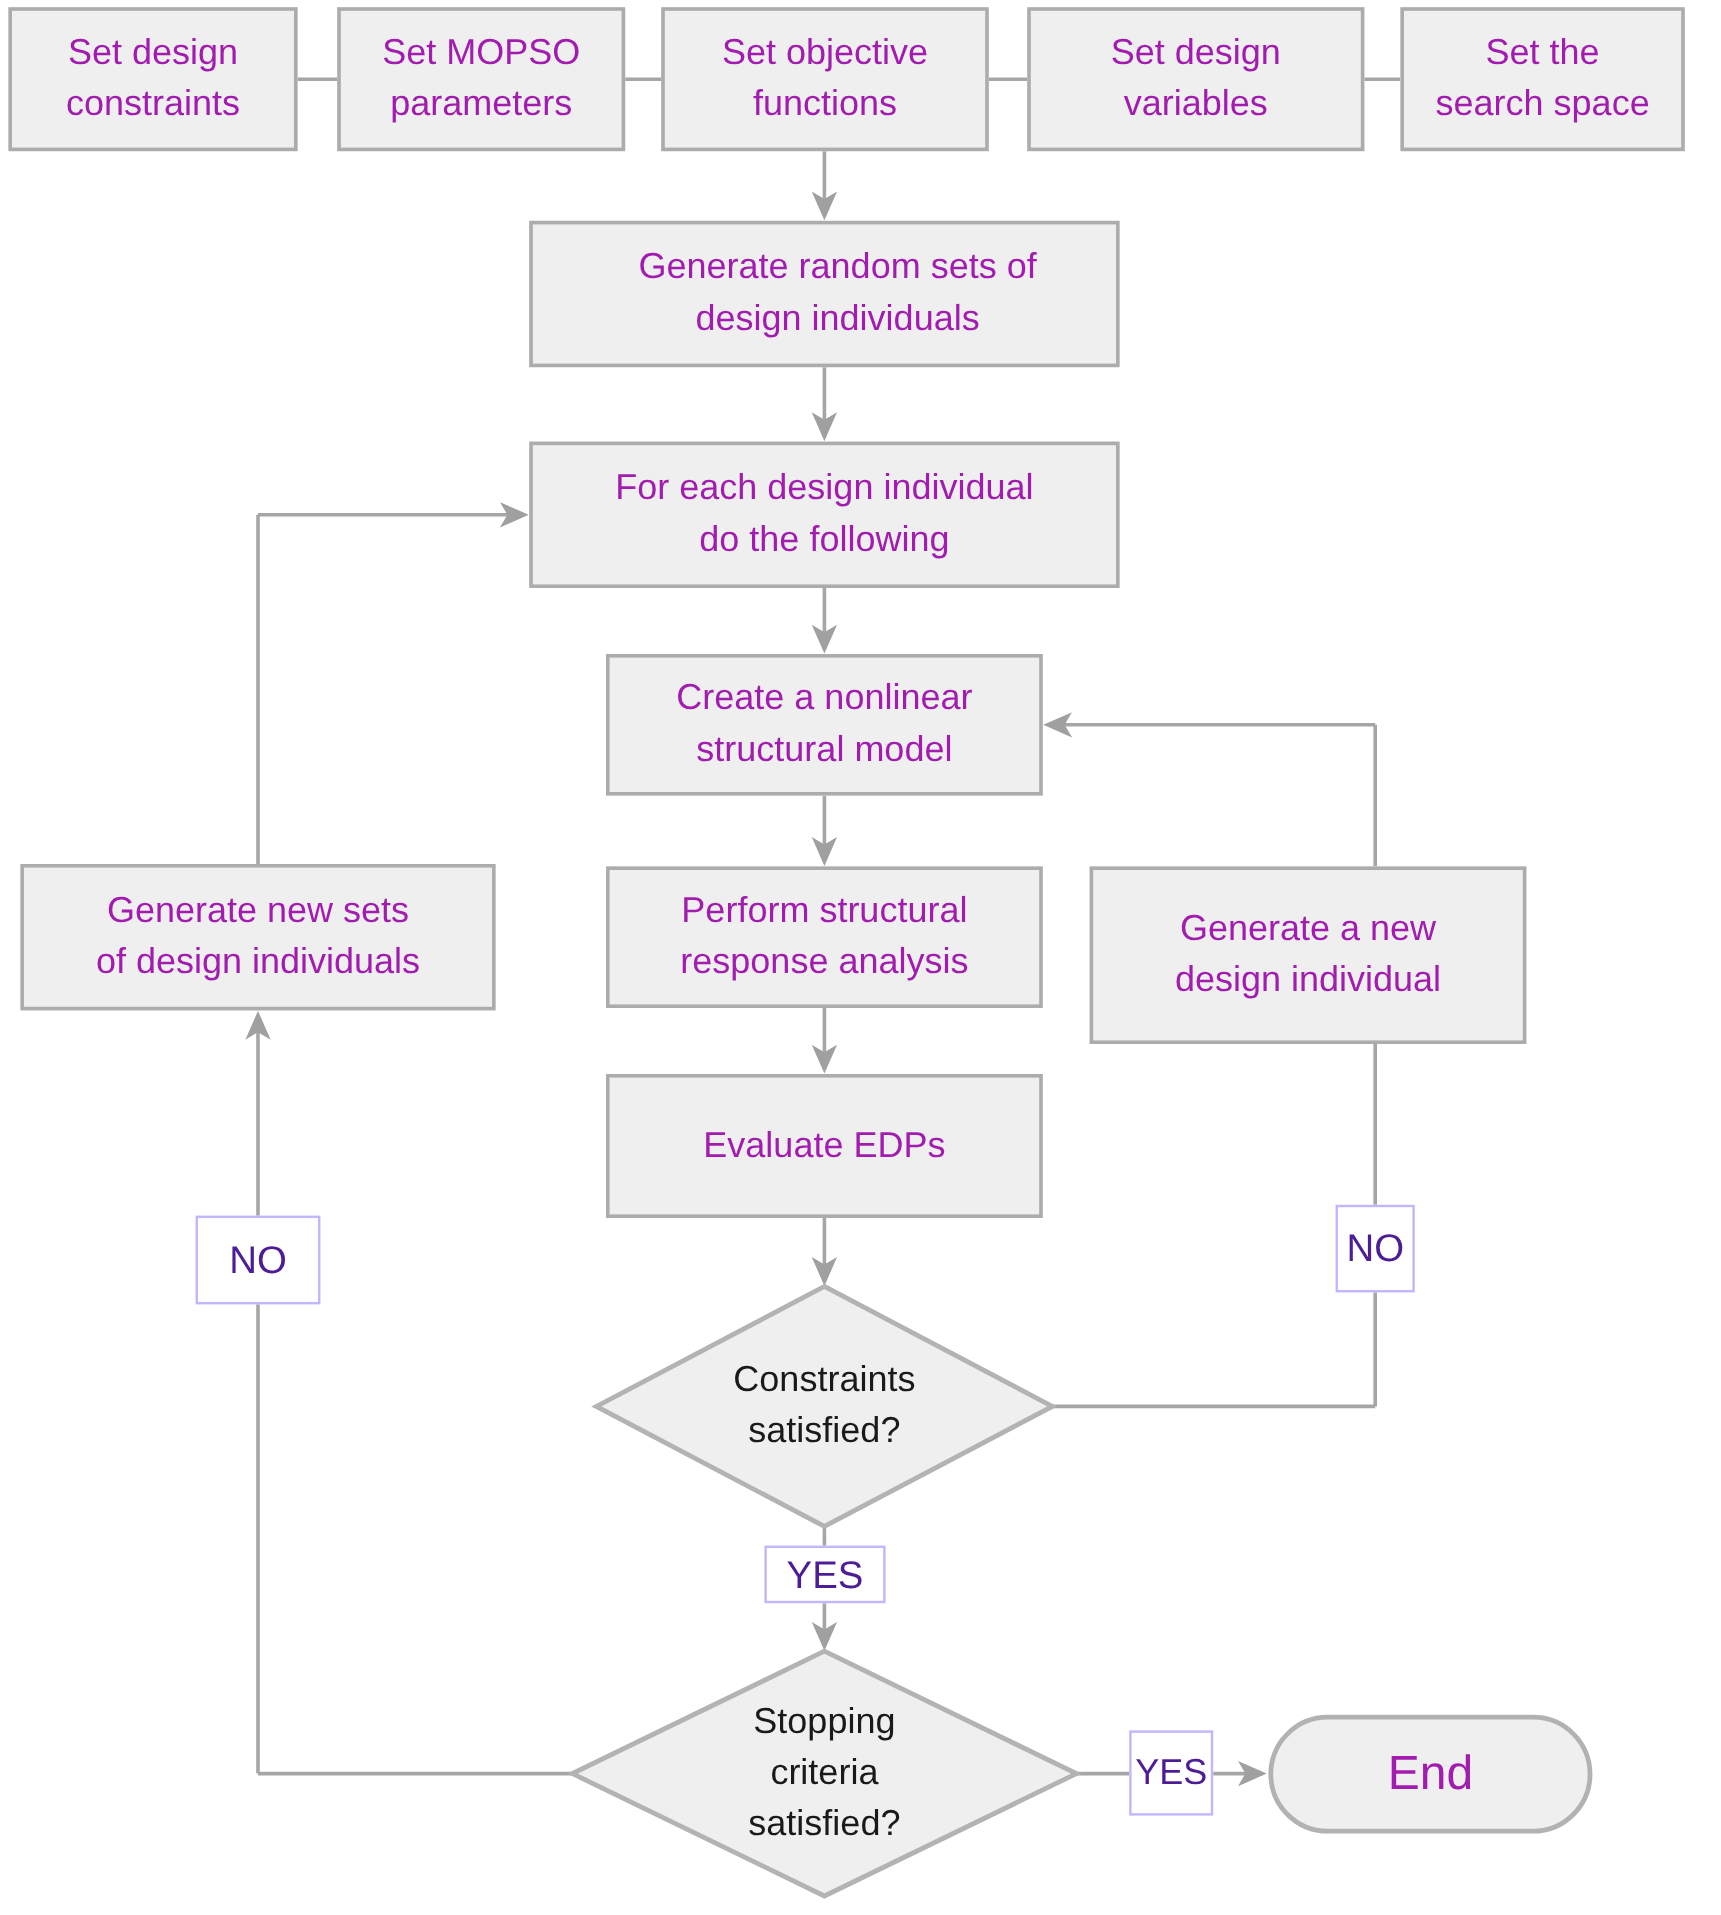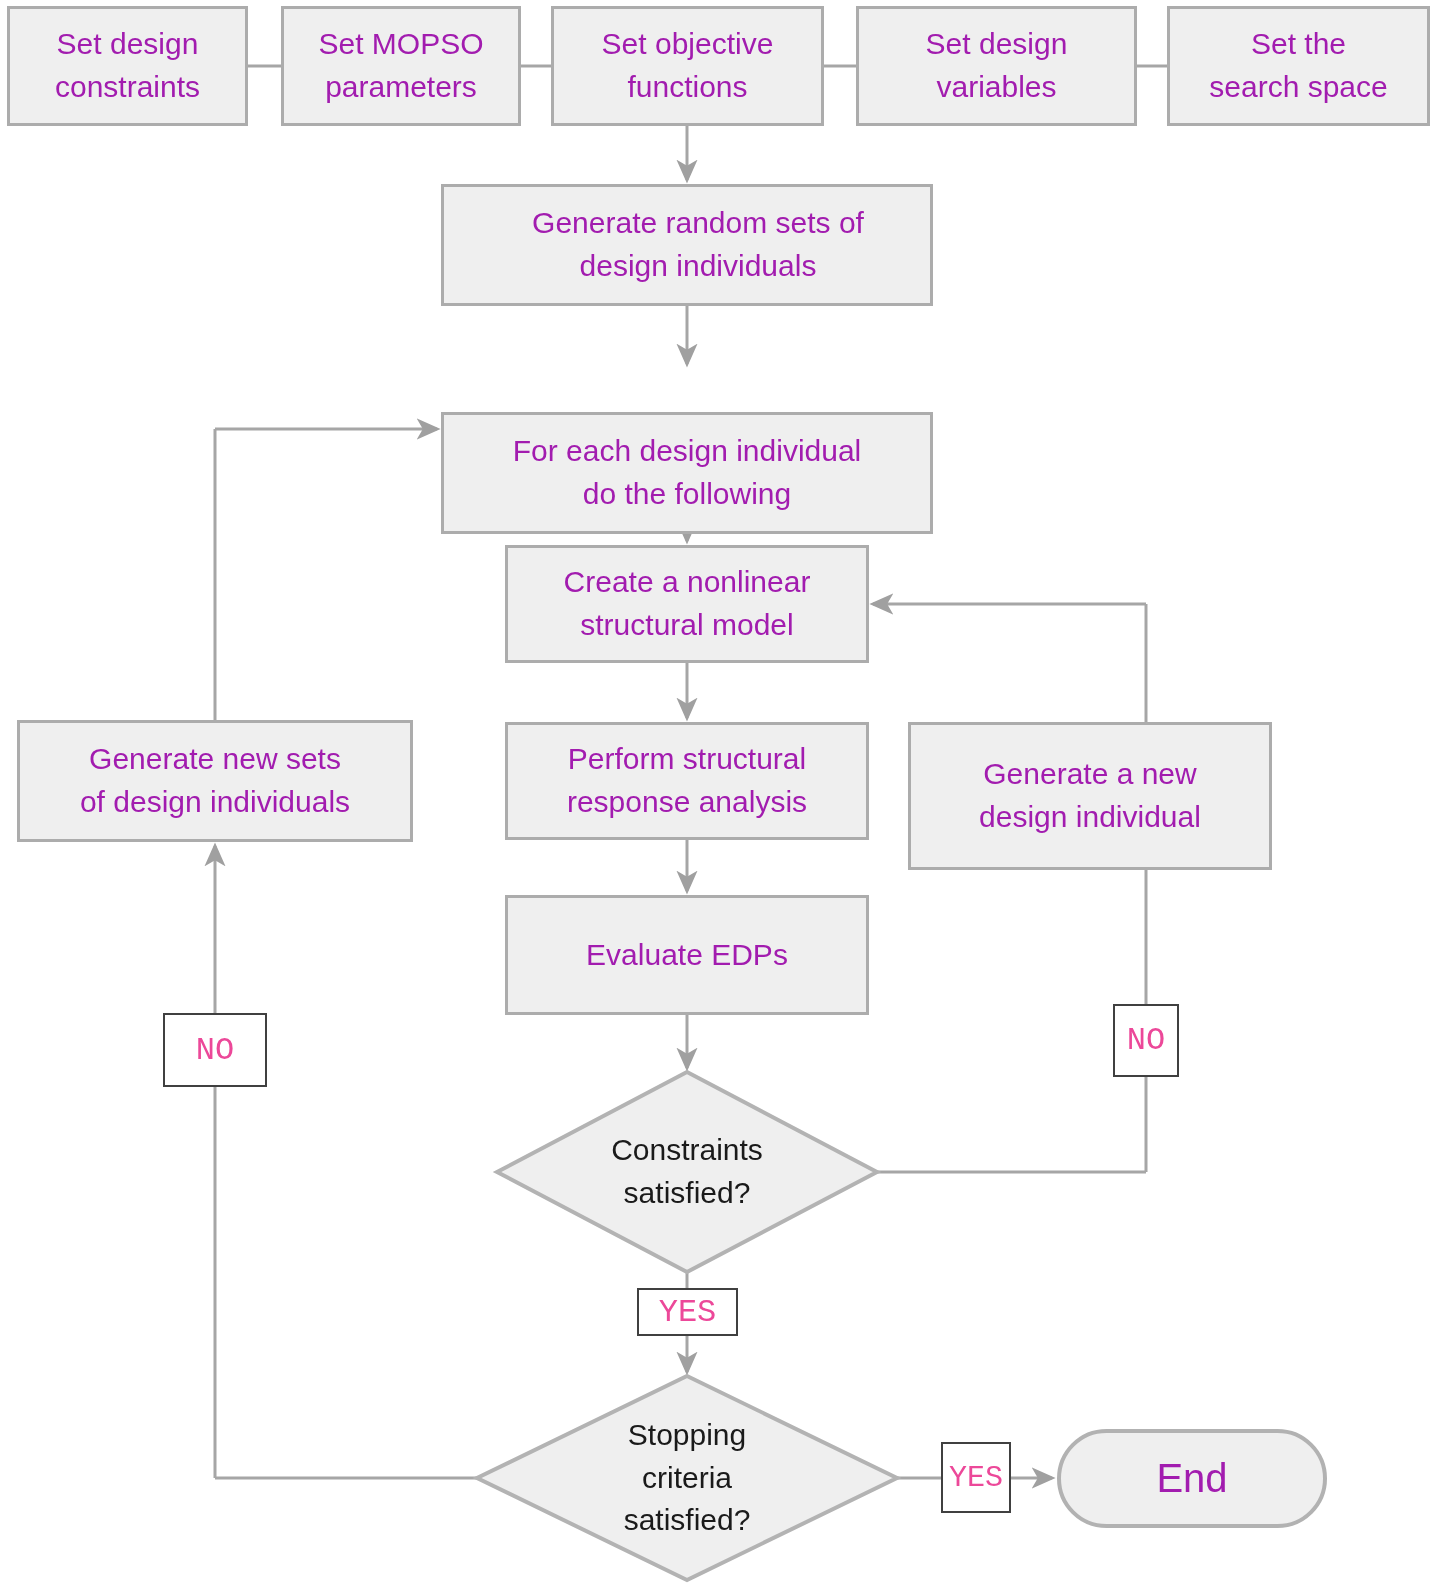--- a/index.html
+++ b/index.html
@@ -48,24 +48,23 @@
     white-space: pre-line;
     background: transparent;
   }
   .elabel {
     position: absolute;
     display: flex;
     align-items: center;
     justify-content: center;
     box-sizing: border-box;
     background: #ffffff;
-    border: 2px solid #404040;
-    color: #ec4899;
+    border: 2px solid #c4b5fd;
+    color: #4c1d95;
     font-size: 32px;
-    font-family: Liberation Mono, monospace;
   }
 </style>
 </head>
 <body>
 
 <div class="canvas">
 
   <svg class="wires" width="1434" height="1596" viewBox="0 0 1434 1596" xmlns="http://www.w3.org/2000/svg">
     <defs>
       <marker id="arrowhead" markerWidth="8" markerHeight="8" refX="8.5" refY="5" orient="auto" markerUnits="strokeWidth" viewBox="0 0 10 10">
@@ -108,26 +107,26 @@
   </svg>
 
   <div class="node" style="left:7px; top:6px; width:241px; height:120px;">Set design
 constraints</div>
   <div class="node" style="left:281px; top:6px; width:240px; height:120px;">Set MOPSO
 parameters</div>
   <div class="node" style="left:551px; top:6px; width:273px; height:120px;">Set objective
 functions</div>
   <div class="node" style="left:856px; top:6px; width:281px; height:120px;">Set design
 variables</div>
-  <div class="node" style="left:1167px; top:6px; width:263px; height:120px;">Set the
+  <div class="node" style="left:1167px; top:6px; width:237px; height:120px;">Set the
 search space</div>
 
   <div class="node" style="left:441px; top:184px; width:492px; height:122px;padding-left:22px;">Generate random sets of
 design individuals</div>
-  <div class="node" style="left:441px; top:368px; width:492px; height:122px;margin-top:44px;">For each design individual
+  <div class="node" style="left:441px; top:368px; width:492px; height:122px;">For each design individual
 do the following</div>
   <div class="node" style="left:505px; top:545px; width:364px; height:118px;">Create a nonlinear
 structural model</div>
   <div class="node" style="left:505px; top:722px; width:364px; height:118px;">Perform structural
 response analysis</div>
   <div class="node" style="left:505px; top:895px; width:364px; height:120px;">Evaluate EDPs</div>
 
   <div class="node" style="left:17px; top:720px; width:396px; height:122px;">Generate new sets
 of design individuals</div>
   <div class="node" style="left:908px; top:722px; width:364px; height:148px;">Generate a new

